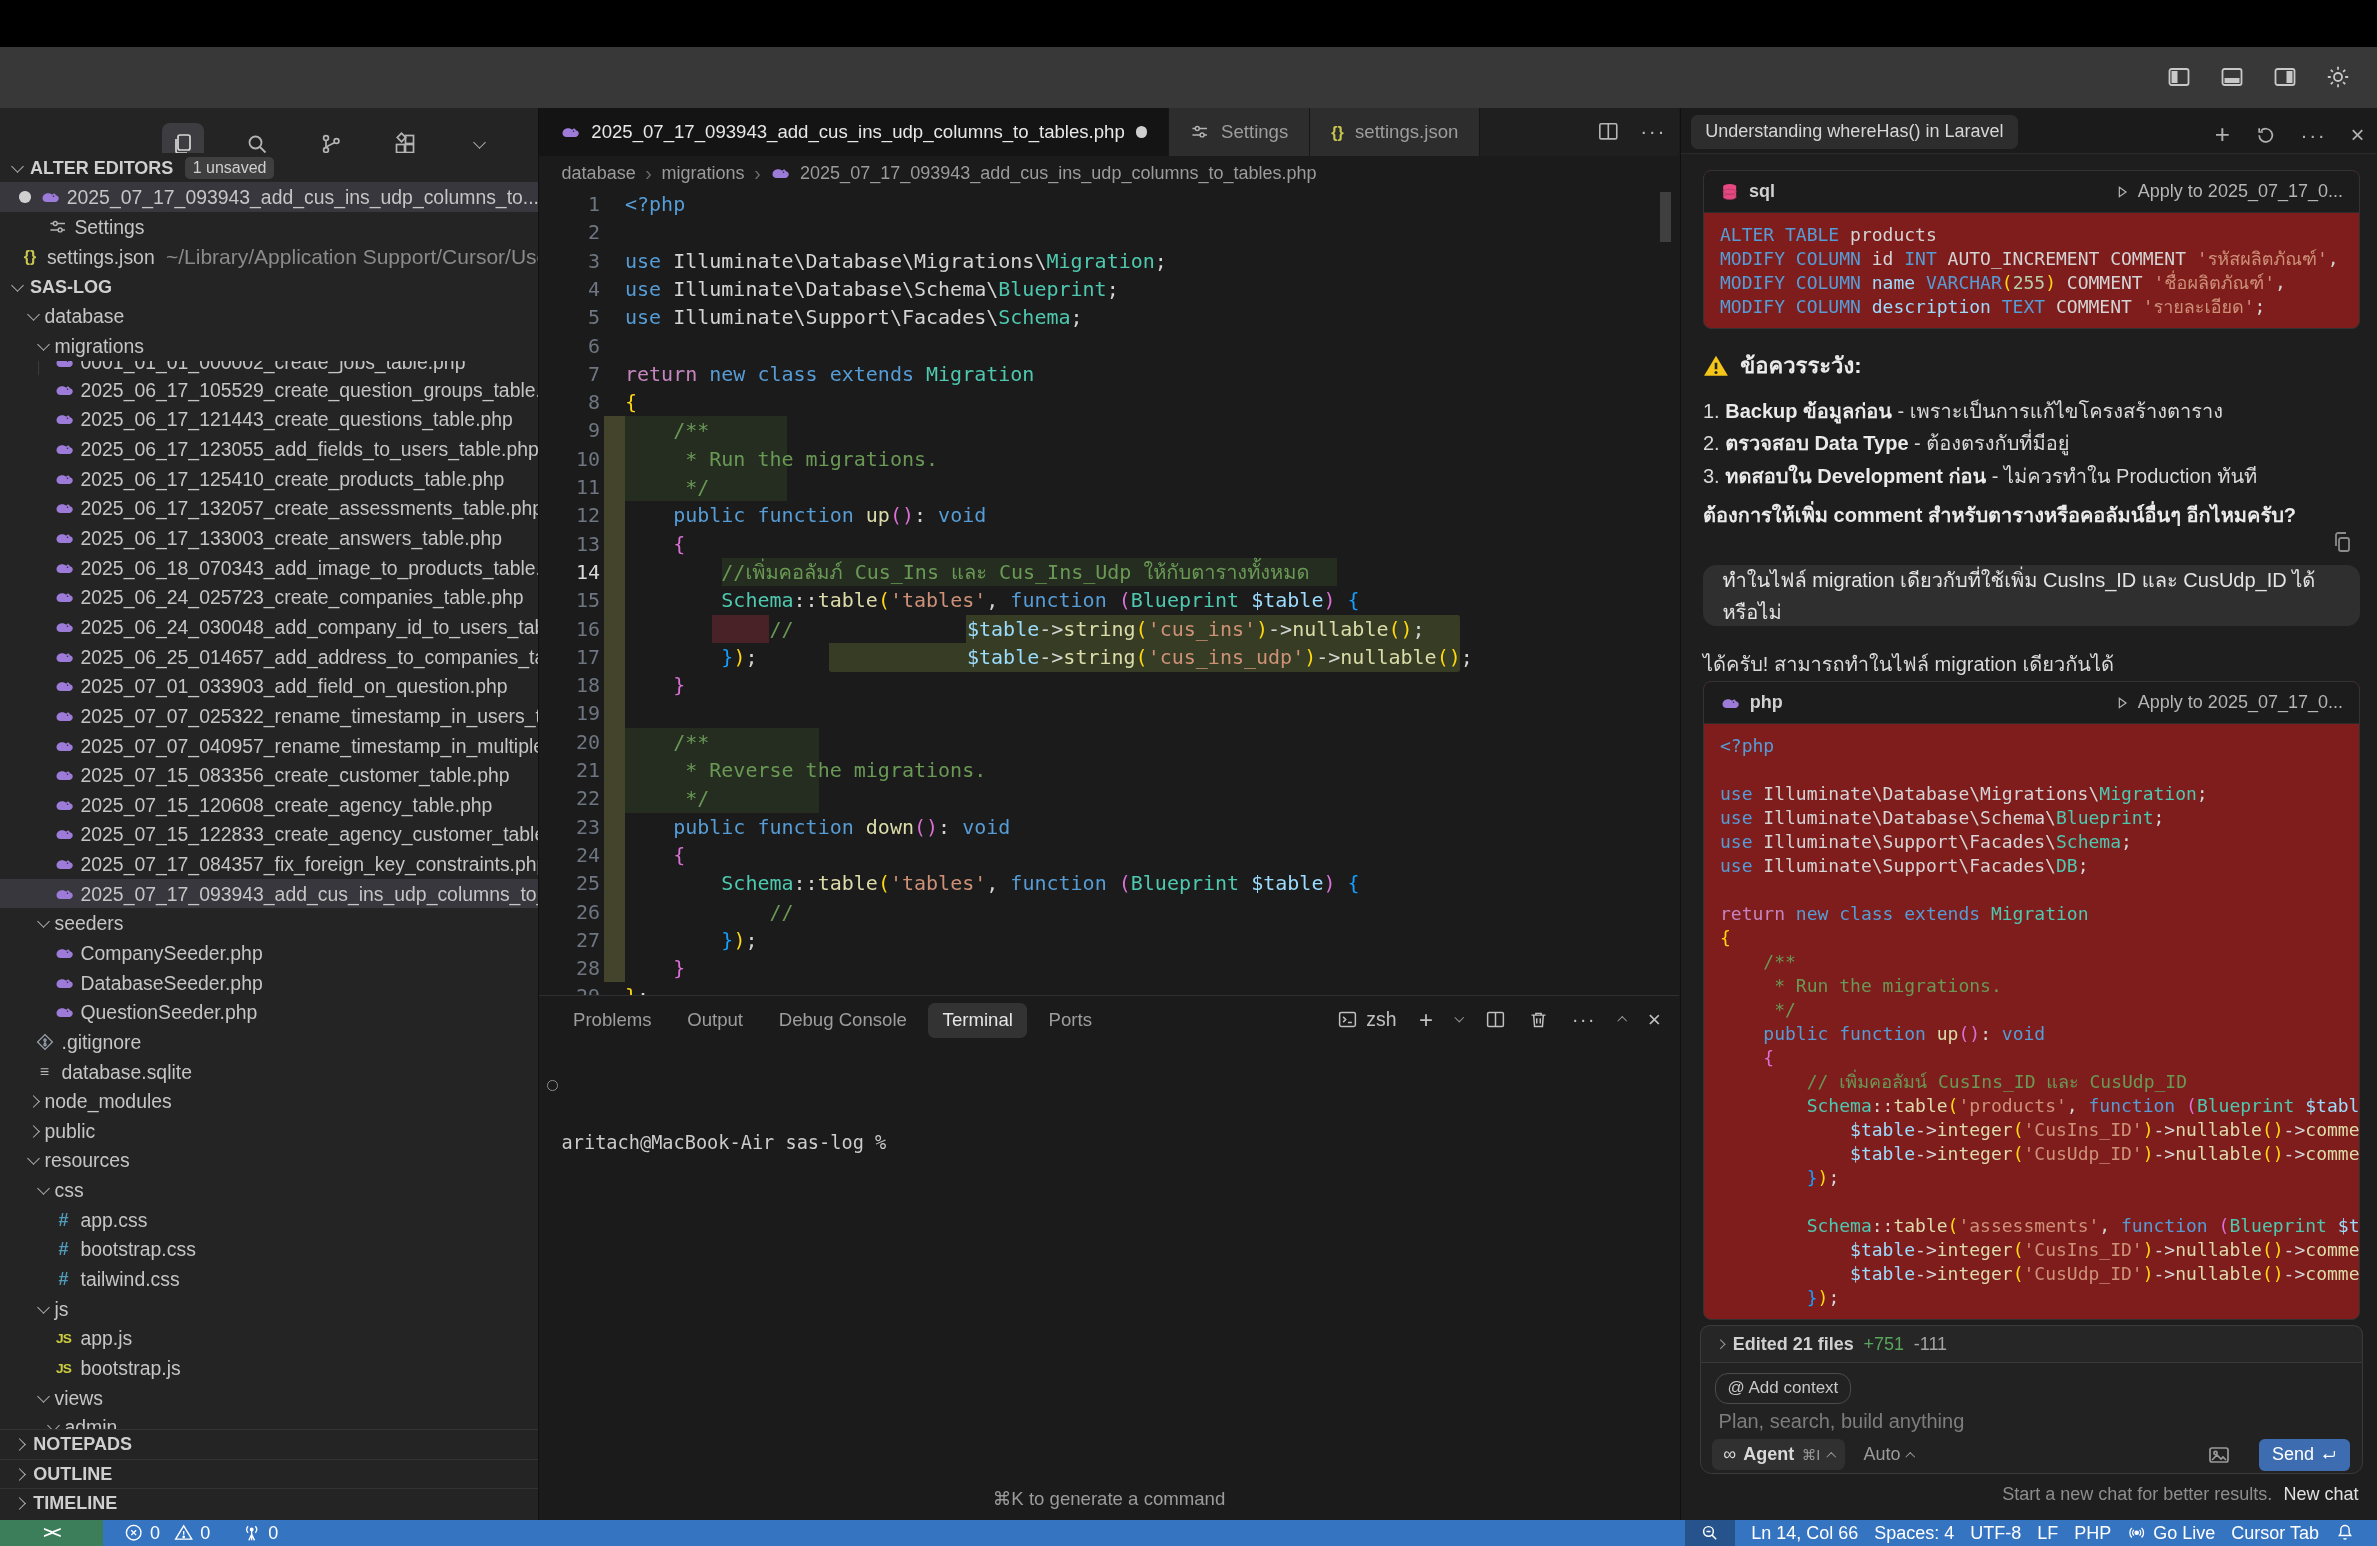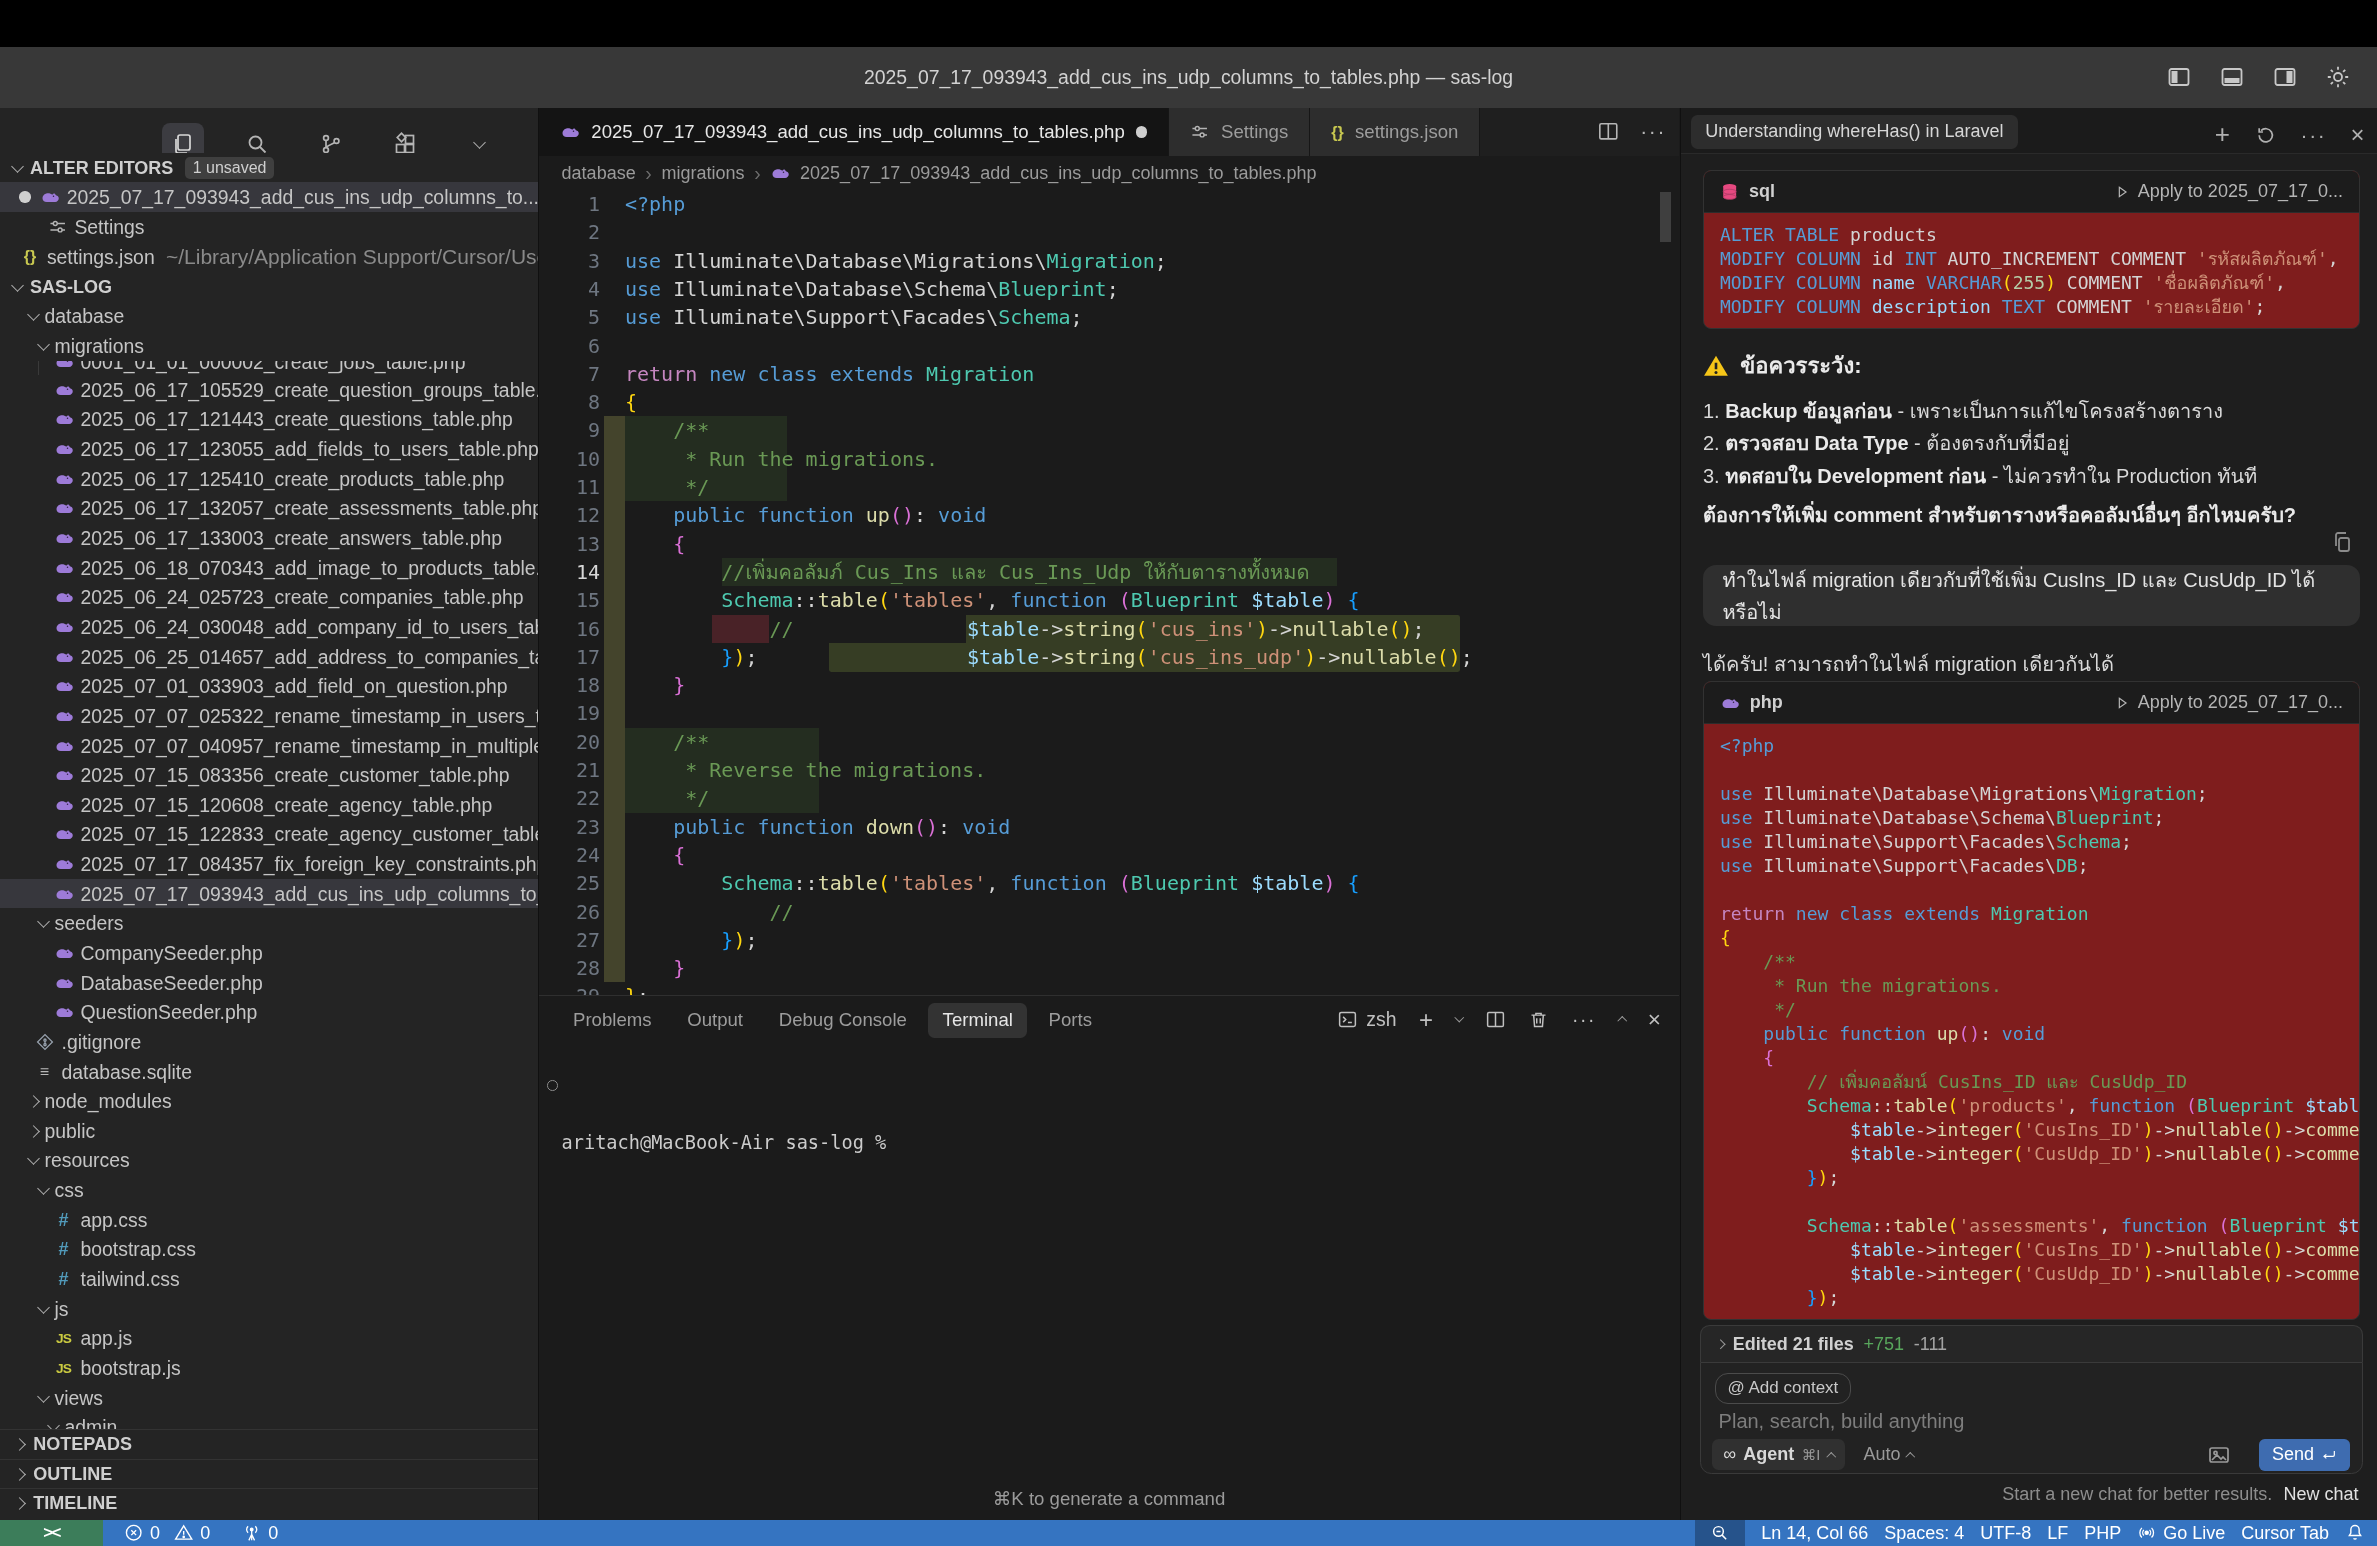--- a/index.html
+++ b/index.html
@@ -111,33 +111,32 @@
   #chat-foot { position:absolute; right:19.4px; top:1376px; font-size:18px; color:#8d8d8d; display:flex; gap:11.3px; }
   #chat-foot .nc { color:#e0e0e0; }
   .mini-chev { width:6.5px; height:6.5px; border-right:1.6px solid #9a9a9a; border-bottom:1.6px solid #9a9a9a; display:inline-block; }
   .mini-chev.up { transform:rotate(-135deg); margin-top:3.2px; }
   .mini-chev.right { transform:rotate(-45deg); }
 
   
   #status { left:0; top:1520px; width:2377px; height:26px; background:#3574c1; display:flex; align-items:center; font-size:18px; color:#fff; }
   #remote { width:103px; height:26px; background:#3c7d5a; display:flex; align-items:center; justify-content:center; font-weight:bold; letter-spacing:-1.6px; font-size:17px; }
   #status .grp { display:flex; align-items:center; gap:6.5px; margin-left:21px; }
-  #status-right { margin-left:auto; display:flex; align-items:center; gap:16px; padding-right:12px; }
+  #status-right { margin-left:auto; display:flex; align-items:center; gap:16px; padding-right:22px; }
   #status-right .it { display:flex; align-items:center; gap:6.5px; }
   #zoom-chip { width:50px; height:26px; background:rgba(0,0,0,.28); display:flex; align-items:center; justify-content:center; }
 </style>
 </head>
 <body>
 
 <div id="app">
 
   <div class="abs" id="top-strip"></div>
 
   <div class="abs" id="title-bar">
-    <div class="title">2025_07_17_093943_add_cus_ins_udp_columns_to_tables.php — sas-log</div>
     <div id="win-icons">
       <span class="wi">
           <svg viewBox="0 0 24 24" width="24" height="24">
             <rect x="2.5" y="4" width="19" height="16" rx="2" fill="none" stroke="#c8c8c8" stroke-width="1.8"></rect>
             <rect x="4.5" y="6" width="6" height="12" fill="#c8c8c8"></rect>
           </svg>
         </span>
       <span class="wi">
           <svg viewBox="0 0 24 24" width="24" height="24">
             <rect x="2.5" y="4" width="19" height="16" rx="2" fill="none" stroke="#c8c8c8" stroke-width="1.8"></rect>

